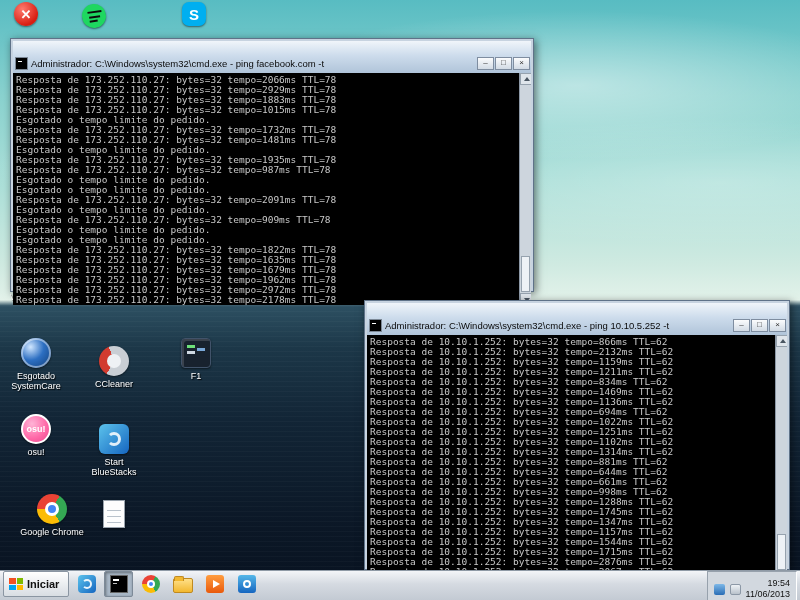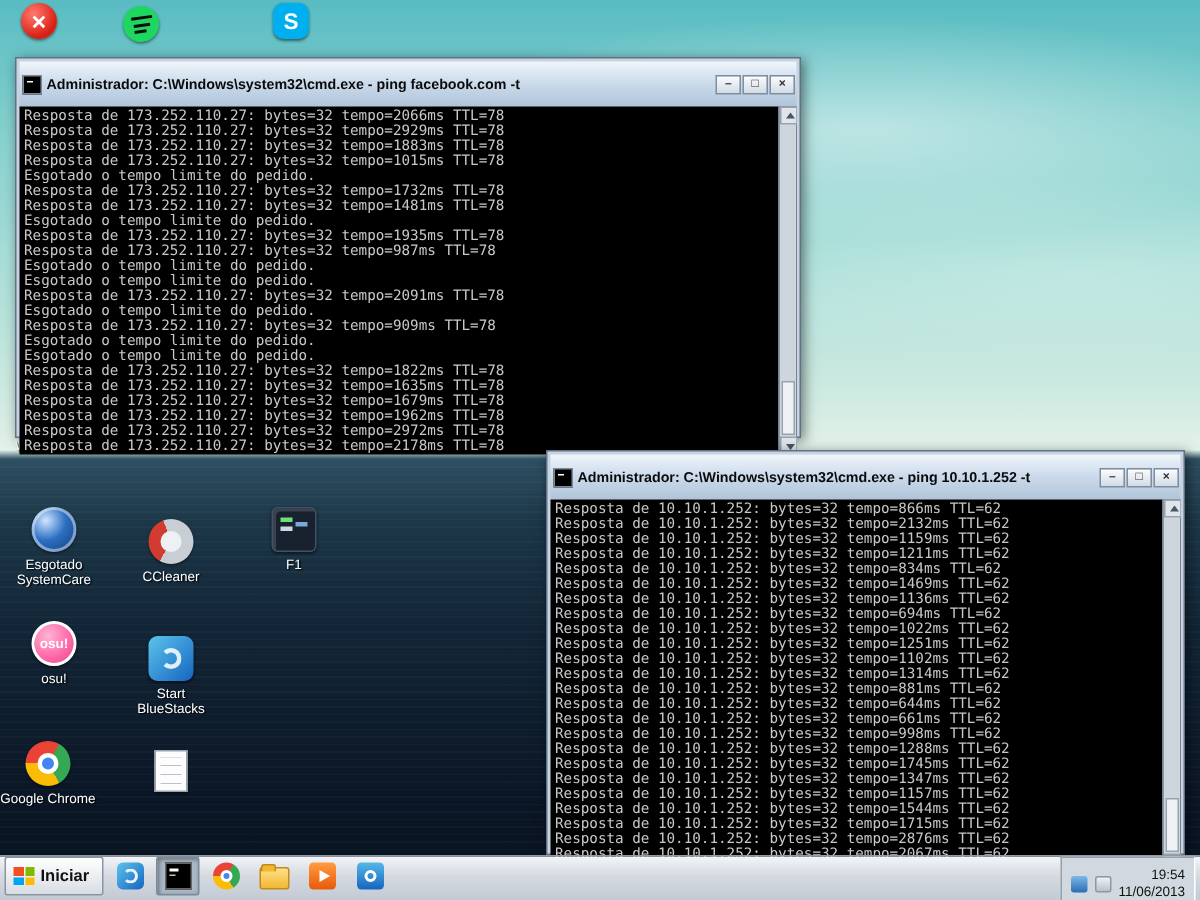--- a/index.html
+++ b/index.html
@@ -56,23 +56,23 @@
     box-shadow:0 1px 2px rgba(0,0,0,.5);}
   .ic-chrome::after{content:"";position:absolute;left:8px;top:8px;width:14px;height:14px;border-radius:50%;
     background:#4285f4;border:3px solid #fff;box-sizing:border-box;}
   .ic-doc{width:22px;height:28px;margin:0 auto;background:#fdfdfd;border:1px solid #9aa4ae;box-sizing:border-box;
     background-image:repeating-linear-gradient(180deg,transparent 0 5px,#b9c2cb 5px 6px);
     background-size:14px 100%;background-position:3px 4px;background-repeat:no-repeat;
     box-shadow:0 1px 2px rgba(0,0,0,.5);}
   
   .cmd-window{position:absolute;background:#c7d3e0;border:1px solid #5f7288;padding:2px;
     box-sizing:border-box;box-shadow:2px 2px 8px rgba(0,0,0,.5);}
-  .titlebar{height:30px;display:flex;align-items:center;padding:0 1px 0 2px;
+  .titlebar{height:20px;display:flex;align-items:center;padding:12px 1px 0 2px;
     background:linear-gradient(180deg,#f0f5fa,#cddcec 45%,#b0c4d9);
-    font-size:9.5px;font-weight:bold;color:#0a0a0a;cursor:default;}
+    font-size:9.5px;font-weight:normal;color:#0a0a0a;cursor:default;}
   .cmd-ico{width:11px;height:11px;background:#000;border:1px solid #7c8896;flex:0 0 auto;
     background-image:linear-gradient(#fff 0 0);background-size:4px 1px;background-position:2px 3px;
     background-repeat:no-repeat;}
   .title-text{flex:1;margin-left:3px;white-space:nowrap;overflow:hidden;}
   .cap-btn{flex:0 0 auto;width:17px;height:13px;margin-left:1px;
     background:linear-gradient(#fbfcfd,#d2dbe5);border:1px solid #7e8da0;box-sizing:border-box;
     font-size:8px;line-height:10px;text-align:center;color:#333;cursor:pointer;}
   .console{position:relative;background:#000;overflow:hidden;height:calc(100% - 16px);}
   .console pre{margin:0;padding:2px 14px 13px 3px;white-space:pre;
     font-family:"DejaVu Sans Mono","Liberation Mono",monospace;
@@ -168,21 +168,21 @@
     <div class="lbl">F1</div>
   </div>
   <div class="shortcut" style="left:4px;top:414px;">
     <div class="ic ic-osu">osu!</div>
     <div class="lbl">osu!</div>
   </div>
   <div class="shortcut" style="left:82px;top:424px;">
     <div class="ic ic-bluestacks"></div>
     <div class="lbl">Start BlueStacks</div>
   </div>
-  <div class="shortcut" style="left:0;top:494px;">
+  <div class="shortcut" style="left:20px;top:494px;">
     <div class="ic ic-chrome"></div>
     <div class="lbl">Google Chrome</div>
   </div>
   <div class="shortcut" style="left:82px;top:500px;">
     <div class="ic-doc"></div>
     <div class="lbl"></div>
   </div>
 
   <div class="cmd-window" style="left:10px;top:38px;width:524px;height:254px;z-index:10;">
     <div class="titlebar">
@@ -220,21 +220,21 @@
         <span class="arr up"></span>
         <span class="thumb"></span>
         <span class="arr down"></span>
       </div>
     </div>
   </div>
 
   <div class="cmd-window" style="left:364px;top:300px;width:426px;height:270px;z-index:20;">
     <div class="titlebar">
       <span class="cmd-ico"></span>
-      <span class="title-text">Administrador: C:\Windows\system32\cmd.exe - ping 10.10.1.252 -t</span>
+      <span class="title-text">Administrador: C:\Windows\system32\cmd.exe - ping 10.10.5.252 -t</span>
       <span class="cap-btn">–</span>
       <span class="cap-btn">□</span>
       <span class="cap-btn">×</span>
     </div>
     <div class="console">
       <pre>Resposta de 10.10.1.252: bytes=32 tempo=866ms TTL=62
 Resposta de 10.10.1.252: bytes=32 tempo=2132ms TTL=62
 Resposta de 10.10.1.252: bytes=32 tempo=1159ms TTL=62
 Resposta de 10.10.1.252: bytes=32 tempo=1211ms TTL=62
 Resposta de 10.10.1.252: bytes=32 tempo=834ms TTL=62

